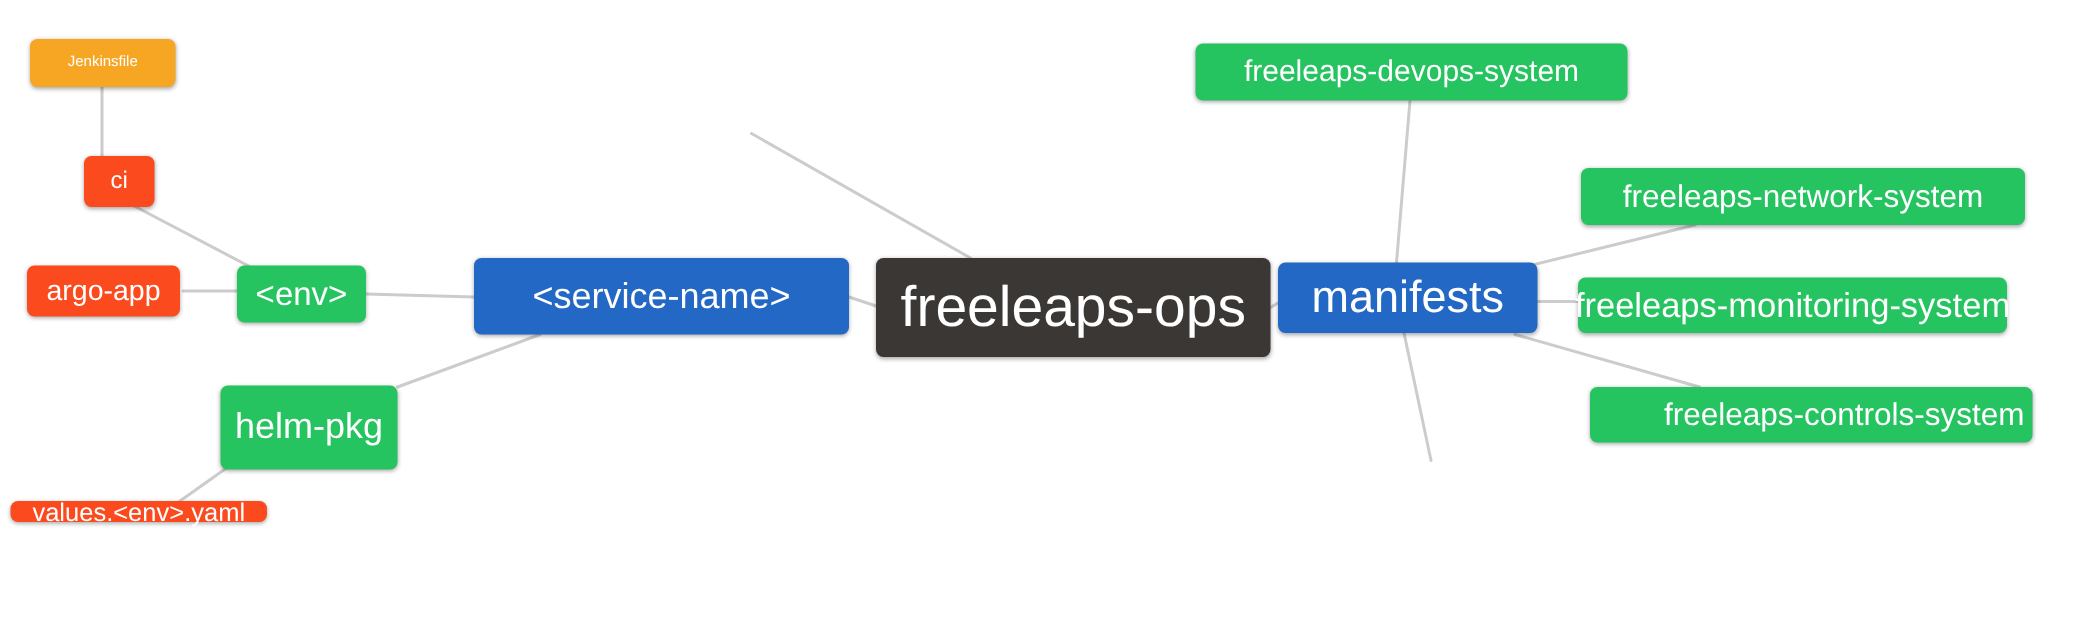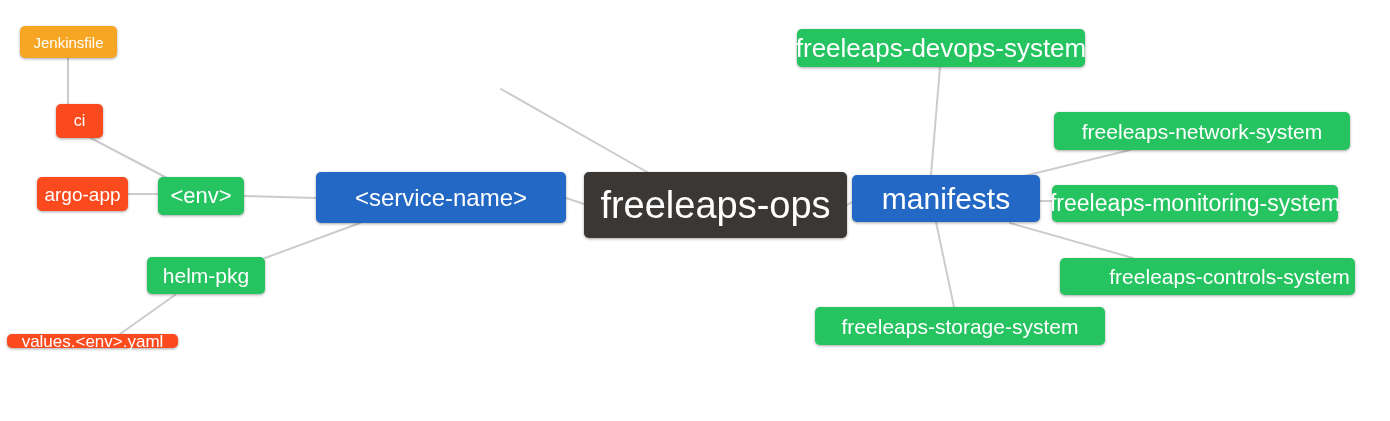--- a/index.html
+++ b/index.html
@@ -62,28 +62,27 @@
     <line x1="566" y1="198" x2="584" y2="204"></line>
     <line x1="501" y1="89" x2="647" y2="172"></line>
     <line x1="847" y1="205" x2="852" y2="202"></line>
     <line x1="931" y1="175" x2="940" y2="67"></line>
     <line x1="1012" y1="179" x2="1130" y2="150"></line>
     <line x1="1010" y1="201" x2="1052" y2="201"></line>
     <line x1="1010" y1="223" x2="1133" y2="258"></line>
     <line x1="936" y1="222" x2="954" y2="307"></line>
   </svg>
 
-  <div class="node c-orange" style="left:20px;   top:26px;  width:97px;  height:32px; font-size:15px;">Jenkinsfile</div>
+  <div class="node c-orange" style="left:20px;   top:26px;  width:97px;  height:32px; font-size:10px;">Jenkinsfile</div>
   <div class="node c-red" style="left:56px;   top:104px; width:47px;  height:34px; font-size:16px;">ci</div>
-  <div class="node c-red" style="left:37px;   top:177px; width:91px;  height:34px; font-size:19px;">argo-app</div>
+  <div class="node c-red" style="left:18px;   top:177px; width:102px;  height:34px; font-size:19px;">argo-app</div>
   <div class="node c-green" style="left:158px;  top:177px; width:86px;  height:38px; font-size:22px;">&lt;env&gt;</div>
-  <div class="node c-green" style="left:147px;  top:257px; width:118px; height:37px; font-size:21px;">helm-pkg</div>
+  <div class="node c-green" style="left:147px;  top:257px; width:118px; height:56px; font-size:24px;">helm-pkg</div>
   <div class="node c-red" style="left:7px;    top:334px; width:171px; height:14px; font-size:17px;">values.&lt;env&gt;.yaml</div>
   <div class="node c-blue" style="left:316px;  top:172px; width:250px; height:51px; font-size:24px;">&lt;service-name&gt;</div>
   <div class="node c-dark" style="left:584px;  top:172px; width:263px; height:66px; font-size:38px;">freeleaps-ops</div>
-  <div class="node c-blue" style="left:852px;  top:175px; width:188px; height:47px; font-size:30px;">manifests</div>
-  <div class="node c-green" style="left:797px;  top:29px;  width:288px; height:38px; font-size:26px;">freeleaps-devops-system</div>
+  <div class="node c-blue" style="left:852px;  top:175px; width:173px; height:47px; font-size:30px;">manifests</div>
+  <div class="node c-green" style="left:797px;  top:29px;  width:288px; height:38px; font-size:20px;">freeleaps-devops-system</div>
   <div class="node c-green" style="left:1054px; top:112px; width:296px; height:38px; font-size:21px;">freeleaps-network-system</div>
   <div class="node c-green" style="left:1052px; top:185px; width:286px; height:37px; font-size:23px;">freeleaps-monitoring-system</div>
   <div class="node c-green" style="left:1060px; top:258px; width:295px; height:37px; font-size:21px;padding-left:44px;">freeleaps-controls-system</div>
-  <div class="node c-green" style="left:815px;  top:307px; width:290px; height:38px; font-size:21px;">freeleaps-storage-system</div>
 
 </div>
 
 </body></html>

